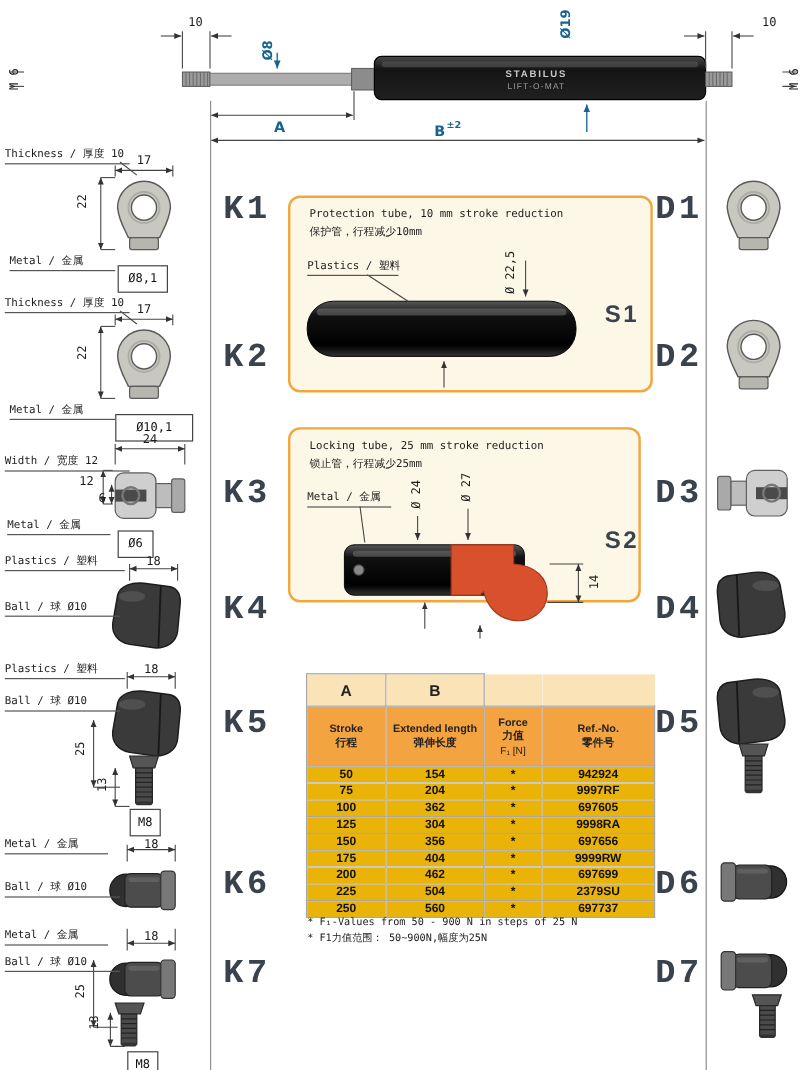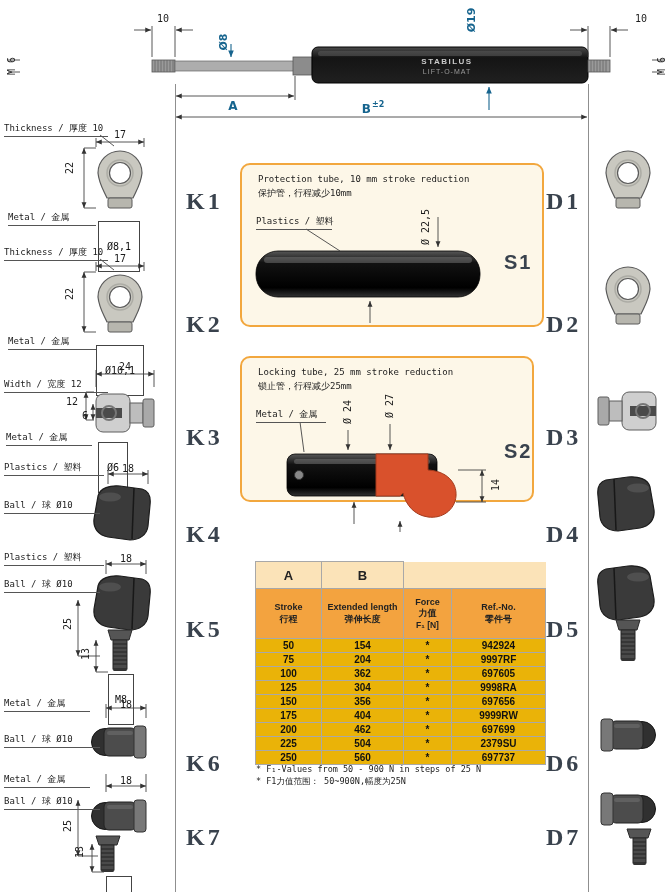--- a/index.html
+++ b/index.html
@@ -4,36 +4,36 @@
 <style>
   * { margin:0; padding:0; box-sizing:border-box; }
   body { background:#ddd; font-family:"Liberation Sans",sans-serif; }
   #page { position:relative; width:672px; height:892px; background:#fff; overflow:hidden; }
   svg.art { position:absolute; overflow:visible; display:block; }
   .vline { position:absolute; width:1px; background:#8f8f8f; }
   .lbl { position:absolute; font-family:"DejaVu Sans Mono","DejaVu Sans",monospace; font-size:9px; color:#1c1c1c; white-space:nowrap; }
   .u { border-bottom:1px solid #555; padding-bottom:1px; }
   .dim { position:absolute; font-family:"DejaVu Sans Mono","DejaVu Sans",monospace; font-size:10px; color:#1c1c1c; text-align:center; white-space:nowrap; }
   .rot { transform:rotate(-90deg); }
-  .boxed { position:absolute; border:1px solid #444; background:#fff; font:10px "DejaVu Sans Mono",monospace; color:#111; text-align:center; padding:19px 2px; white-space:nowrap; }
-  .code { position:absolute; font-family:Liberation Serif, serif; font-weight:bold; font-size:24px; letter-spacing:3px; color:#39424d;margin-top:28px; }
+  .boxed { position:absolute; border:1px solid #444; background:#fff; font:10px "DejaVu Sans Mono",monospace; color:#111; text-align:center; padding:5px 2px; white-space:nowrap; }
+  .code { position:absolute; font-family:Liberation Mono, monospace; font-weight:bold; font-size:28px; letter-spacing:3px; color:#39424d; }
   .scode { position:absolute; font-family:"Liberation Sans",sans-serif; font-weight:bold; font-size:20px; letter-spacing:2px; color:#39424d; }
   .sbox { position:absolute; border:2px solid #f2a73e; border-radius:10px; background:#fdf7e8; }
   .dl { stroke:#444; stroke-width:0.9; fill:none; }
   .dlb { stroke:#16648e; stroke-width:1.1; fill:none; }
   .dimtxt { font:10px "DejaVu Sans Mono",monospace; fill:#1c1c1c; }
   .bluetxt { font-family:"DejaVu Sans",sans-serif; font-weight:bold; fill:#16648e; }
   table.spec { position:absolute; left:255px; top:561px; width:290px; border-collapse:collapse; table-layout:fixed; font-family:"Liberation Sans",sans-serif; }
   .spec td, .spec th { border:1px solid #a8a8a8; text-align:center; padding:0; overflow:hidden; }
   .spec tr.band td { background:#fbe3b8; font-weight:bold; font-size:13px; height:27px; color:#222; }
   .spec td.nob { background:transparent; border:none; }
   .spec tr.head th { background:#f3a33f; height:50px; color:#222; vertical-align:middle; }
   .h-en { font-size:9px; font-weight:bold; line-height:1.25; white-space:nowrap; }
   .h-zh { font-size:9px; font-weight:bold; line-height:1.25; }
-  .h-sub { font-size:8.5px; font-weight:bold; line-height:1.2; }
+  .h-sub { font-size:8.5px; font-weight:normal; line-height:1.2; }
   .spec tr.data td { font-size:10px; font-weight:bold; color:#111; height:13px; line-height:13px; background:#eab308; }
   .note { position:absolute; font:8.5px "DejaVu Sans Mono","DejaVu Sans",monospace; color:#222; white-space:nowrap;text-align:center; }
 </style>
 </head>
 <body>
 
 <div id="page">
 
   <svg width="0" height="0" style="position:absolute" aria-hidden="true">
     <defs>
@@ -174,21 +174,21 @@
       <line class="dl" x1="144" y1="18" x2="144" y2="27"></line>
     <line class="dl" x1="96" y1="22" x2="144" y2="22" marker-start="url(#arr)" marker-end="url(#arr)"></line>
     <line class="dl" x1="84" y1="28" x2="96" y2="28"></line>
       <line class="dl" x1="84" y1="88" x2="96" y2="88"></line>
     <line class="dl" x1="84" y1="28" x2="84" y2="88" marker-start="url(#arr)" marker-end="url(#arr)"></line>
   </svg>
   <div class="lbl u" style="left:4px;top:246px;width:104px">Thickness / 厚度 10</div>
   <div class="dim" style="left:104px;top:253px;width:32px">17</div>
   <div class="dim rot" style="left:58px;top:288px;width:24px;height:12px;line-height:12px">22</div>
   <div class="lbl u" style="left:8px;top:335px;width:88px">Metal /  金属</div>
-  <div class="boxed" style="left:96px;top:345px;width:48px">Ø10,1</div>
+  <div class="boxed" style="left:96px;top:345px;width:65px">Ø10,1</div>
 
   <svg class="art" style="left:0;top:356px" width="175" height="100">
     <use href="#fit-clevis" x="94" y="32"></use>
     <line class="dl" x1="96" y1="14" x2="96" y2="31"></line>
       <line class="dl" x1="154" y1="14" x2="154" y2="31"></line>
     <line class="dl" x1="96" y1="18" x2="154" y2="18" marker-start="url(#arr)" marker-end="url(#arr)"></line>
     <line class="dl" x1="86" y1="36" x2="94" y2="36"></line>
       <line class="dl" x1="86" y1="64" x2="94" y2="64"></line>
     <line class="dl" x1="86" y1="36" x2="86" y2="64" marker-start="url(#arr)" marker-end="url(#arr)"></line>
     <line class="dl" x1="93" y1="48" x2="93" y2="64" marker-start="url(#arr)" marker-end="url(#arr)"></line>

